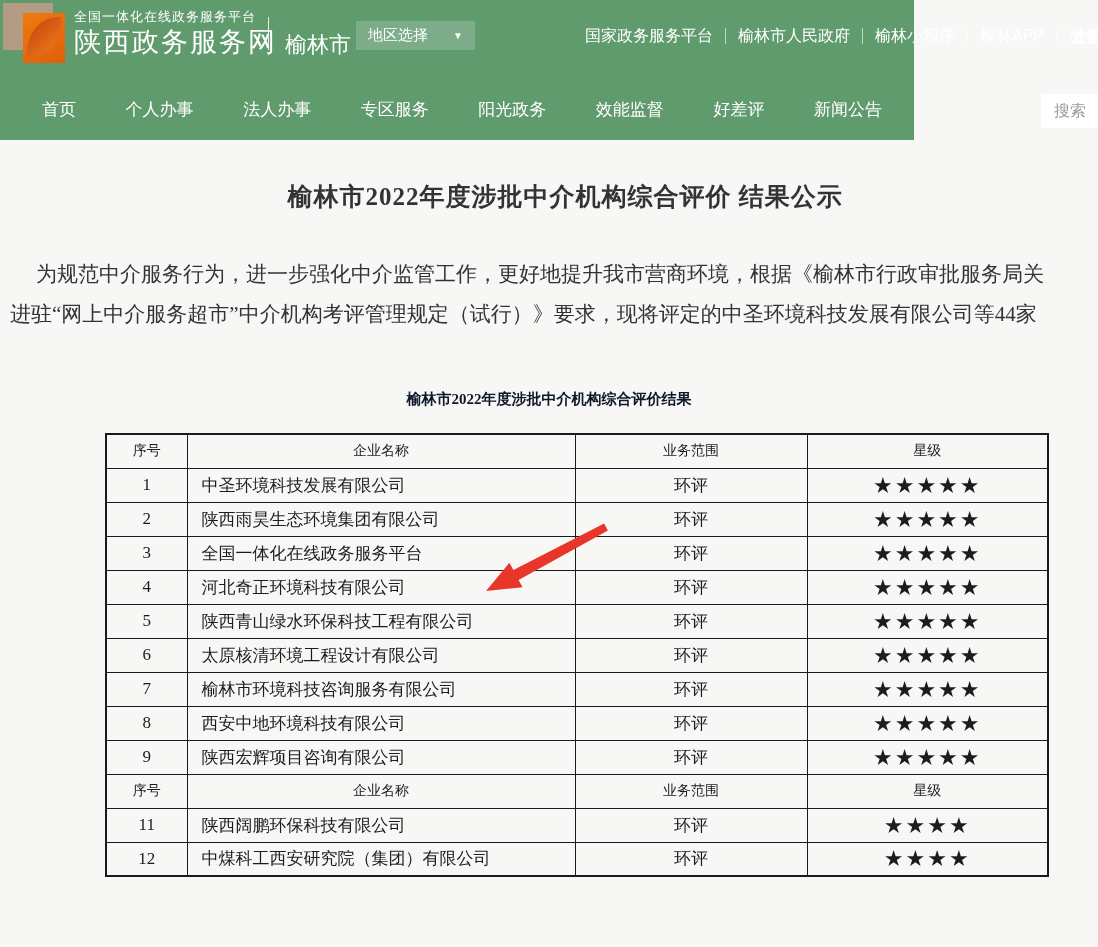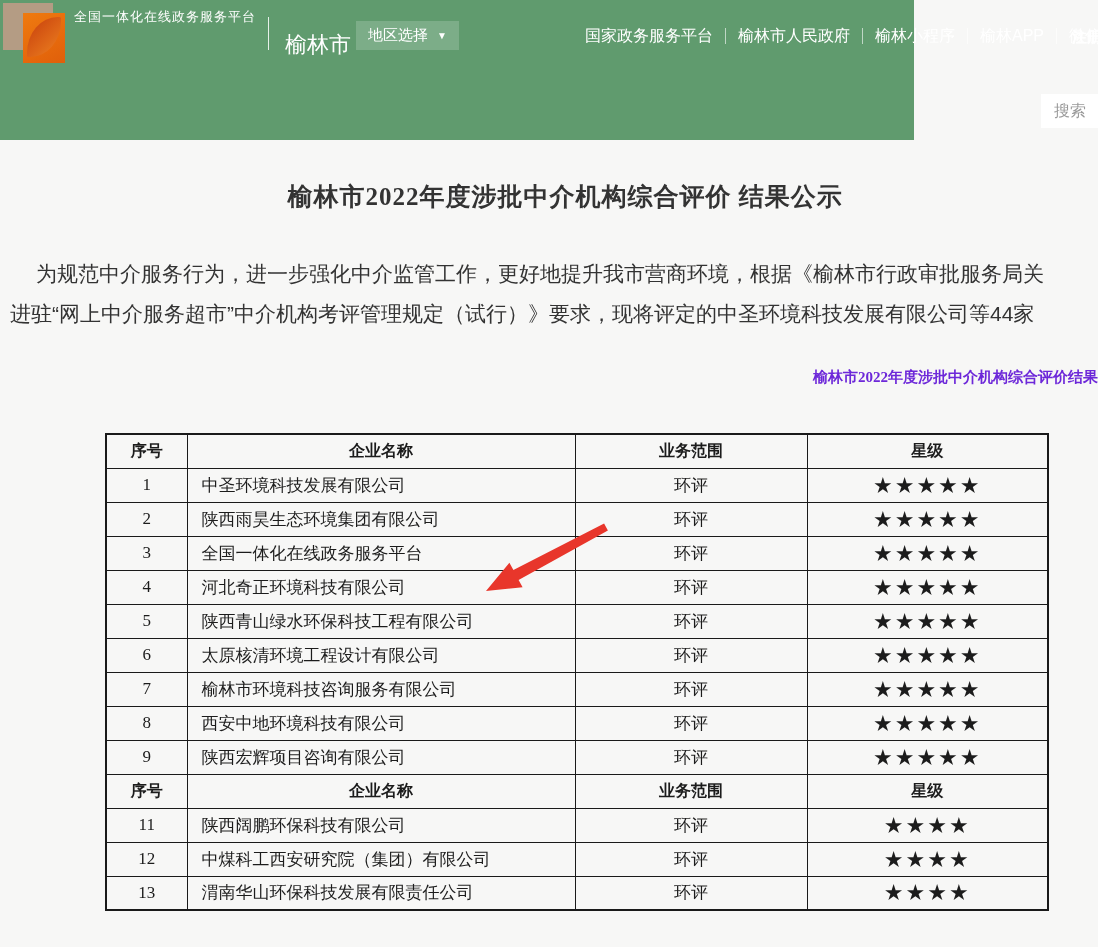--- a/index.html
+++ b/index.html
@@ -20,21 +20,21 @@
 
   .brand-small { position:absolute; left:74px; top:8px; font-size:13px; color:#fff; letter-spacing:1px; }
   .brand-big   { position:absolute; left:74px; top:24px; font-size:27px; color:#fff; font-weight:500; letter-spacing:2px; }
 
   .vdiv { position:absolute; left:268px; top:17px; width:1px; height:33px; background:rgba(255,255,255,0.85); }
 
   .city-label { position:absolute; left:285px; top:30px; font-size:22px; color:#fff; }
 
   .region-btn { position:absolute; left:356px; top:21px; height:29px; padding:0 12px;
         background:rgba(255,255,255,0.18); color:#fff; font-size:15px; border:none;
-        display:flex; align-items:center; gap:9px; cursor:pointer; }
+        display:flex; align-items:center; gap:25px; cursor:pointer; }
   .region-btn .caret { font-size:10px; line-height:1; }
 
   .top-links { position:absolute; left:573px; top:28px; display:flex; white-space:nowrap; }
   .top-links a { color:#fff; font-size:16px; text-decoration:none; padding:0 12px;
         border-right:1px solid rgba(255,255,255,0.6); line-height:16px; cursor:pointer; }
   .top-links a:last-child { border-right:none; }
 
   .register { position:absolute; left:1072px; top:28px; color:#fff; font-size:15px;
         font-weight:bold; white-space:nowrap; cursor:pointer; }
 
@@ -46,38 +46,38 @@
         background:#fff; border:none; outline:none; padding-left:13px; font-size:16px;
         font-family:"Liberation Sans",sans-serif; color:#333; }
   .search-box::placeholder { color:#9a9a9a; }
 
   
   .article-title { position:absolute; left:16px; top:180px; width:1098px; text-align:center;
         font-family:"Liberation Serif","DejaVu Serif",serif; font-weight:bold;
         font-size:25px; color:#333; letter-spacing:1px; }
 
   .p-line { position:absolute; white-space:nowrap; overflow:visible;
-        font-family:Liberation Sans, sans-serif;
+        font-family:Liberation Serif, serif;
         font-size:21px; color:#333; line-height:26px; left:10px; }
   .p-line.l1 { top:261px; padding-left:26px; }
   .p-line.l2 { top:301px; }
   .p-line.l3 { top:341px; }
 
-  .table-caption { position:absolute; left:0; top:368px; width:1098px; text-align:right;
+  .table-caption { position:absolute; left:0; top:390px; width:1098px; text-align:center;
         font-family:"Liberation Serif","DejaVu Serif",serif; font-weight:bold;
-        font-size:15px; color:#6d28d9; }
+        font-size:15px; color:#0f172a; }
 
   
   #results-table { position:absolute; left:105px; top:433px; width:942px;
         border-collapse:collapse; table-layout:fixed;
         font-family:"Liberation Serif","DejaVu Serif",serif; color:#1c1c1c; }
   #results-table td, #results-table th { border:1px solid #1a1a1a; height:34px;
         text-align:center; font-size:17px; font-weight:normal; overflow:hidden; white-space:nowrap; }
   #results-table { border:2px solid #1a1a1a; }
-  #results-table tr.hdr th { font-weight:bold; font-size:16px; }
+  #results-table tr.hdr th { font-weight:normal; font-size:14px; }
   #results-table td.name { text-align:left; padding-left:14px;margin-top:20px; }
   #results-table td.stars { font-family:"DejaVu Sans",sans-serif; font-size:22px;
         letter-spacing:2px; font-weight:bold; }
   .col-no { width:81px; } .col-name { width:388px; } .col-scope { width:232px; } .col-stars { width:241px; }
 
   
   #arrow-overlay { position:absolute; left:0; top:0; width:1098px; height:947px;
         pointer-events:none; }
 </style>
 </head>
@@ -87,40 +87,51 @@
 
   <div id="header" style="background: rgb(96, 155, 110);">
 
     <div id="logo">
       <div class="sq-tan"></div>
       <div class="sq-orange"></div>
       <div class="leaf"></div>
     </div>
 
     <div class="brand-small">全国一体化在线政务服务平台</div>
+    <div class="brand-big">陕西政务服务网</div>
 
     <div class="vdiv"></div>
 
     <div class="city-label">榆林市</div>
 
     <button class="region-btn">
       <span>地区选择</span>
       <span class="caret">▼</span>
     </button>
 
     <div class="top-links">
         <a>国家政务服务平台</a>
         <a>榆林市人民政府</a>
         <a>榆林小程序</a>
         <a>榆林APP</a>
         <a>微信公众号</a>
       </div>
 
     <span class="register">注册</span>
 
+    <nav id="main-nav">
+        <span>首页</span>
+        <span>个人办事</span>
+        <span>法人办事</span>
+        <span>专区服务</span>
+        <span>阳光政务</span>
+        <span>效能监督</span>
+        <span>好差评</span>
+        <span>新闻公告</span>
+      </nav>
 
     <input class="search-box" type="text" placeholder="搜索" style="">
   </div>
 
   <div class="article-title">榆林市2022年度涉批中介机构综合评价 结果公示</div>
 
   <div class="p-line l1">为规范中介服务行为，进一步强化中介监管工作，更好地提升我市营商环境，根据《榆林市行政审批服务局关</div>
   <div class="p-line l2">进驻“网上中介服务超市”中介机构考评管理规定（试行）》要求，现将评定的中圣环境科技发展有限公司等44家</div>
 
   <div class="table-caption">榆林市2022年度涉批中介机构综合评价结果</div>
@@ -204,26 +215,20 @@
           <td class="name">陕西阔鹏环保科技有限公司</td>
           <td class="scope">环评</td>
           <td class="stars">★★★★</td>
         </tr>
         <tr>
           <td class="no">12</td>
           <td class="name">中煤科工西安研究院（集团）有限公司</td>
           <td class="scope">环评</td>
           <td class="stars">★★★★</td>
         </tr>
-        <tr>
-          <td class="no">13</td>
-          <td class="name">渭南华山环保科技发展有限责任公司</td>
-          <td class="scope">环评</td>
-          <td class="stars">★★★★</td>
-        </tr>
       </tbody>
   </table>
 
   <svg id="arrow-overlay" width="1098" height="947" viewBox="0 0 1098 947">
     <polygon id="arrow-shape" points="604.1,523.5 513.4,570.1 509.4,562.7 486,591 522.6,587.3 518.6,579.9 607.9,530.5" fill="#e8362b"></polygon>
   </svg>
 
 </div>
 
 </body></html>

